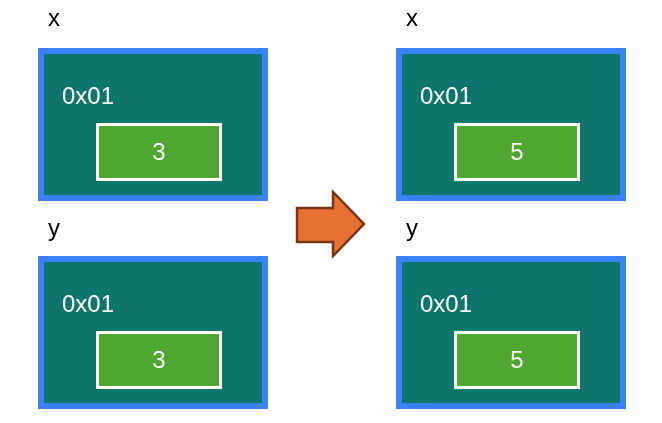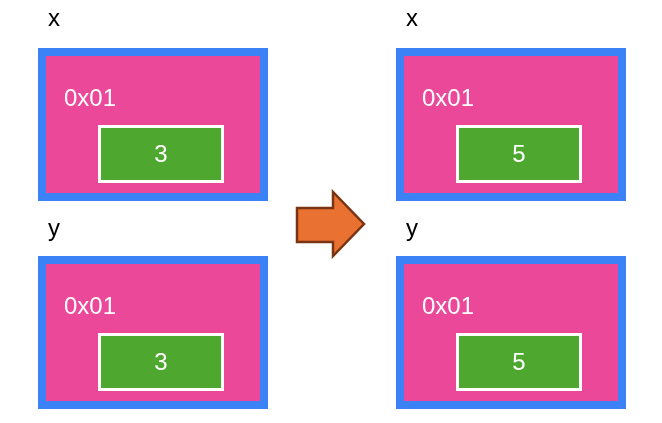--- a/index.html
+++ b/index.html
@@ -15,22 +15,22 @@
     position: absolute;
     font-size: 24px;
     line-height: 1.2;
     color: #000000;
   }
   .mem-box {
     position: absolute;
     width: 230px;
     height: 153px;
     box-sizing: border-box;
-    background: #ec4899;
-    border: 8px solid #3b82f6;
+    background: #0f766e;
+    border: 6px solid #3b82f6;
   }
   .addr {
     position: absolute;
     left: 18px;
     top: 28px;
     font-size: 24px;
     line-height: 1.15;
     color: #ffffff;
   }
   .val-box {

